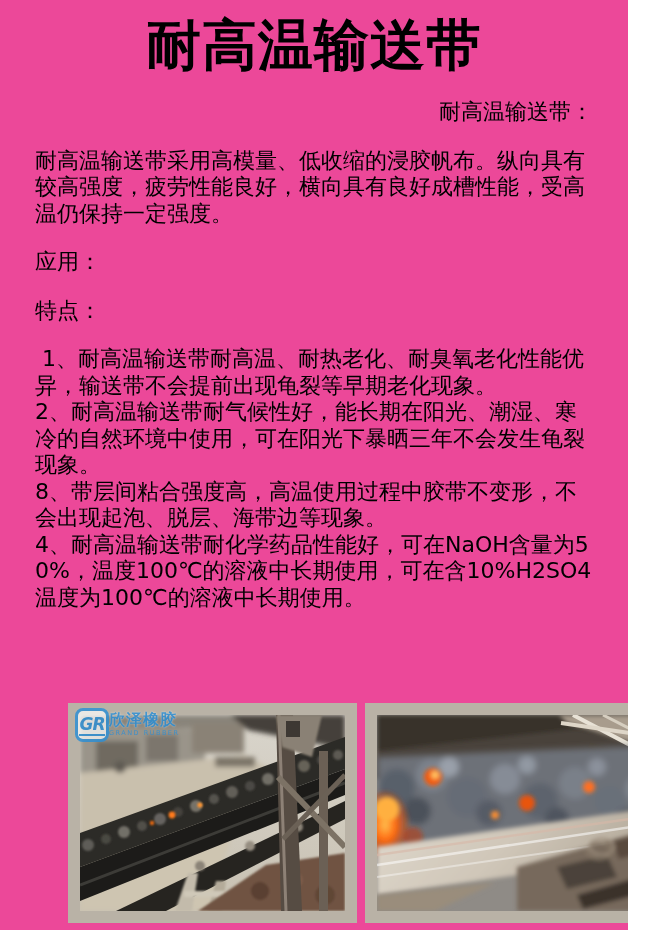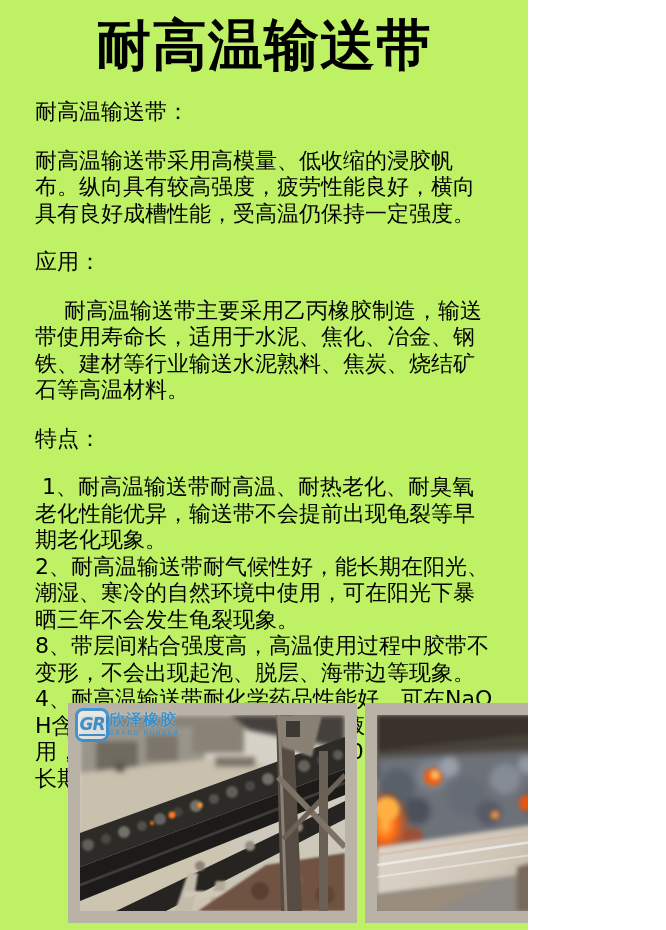--- a/index.html
+++ b/index.html
@@ -1,39 +1,39 @@
 <!DOCTYPE html>
 <html><head>
 <meta charset="utf-8">
 <style>
   html,body{margin:0;padding:0;background:#ffffff;}
   .page{
     position:relative;
-    width:528px;height:930px;
-    background:#bef264;
+    width:628px;height:930px;
+    background:#ec4899;
     overflow:hidden;
     font-family:"DejaVu Sans","Liberation Sans",sans-serif;
     color:#000000;
   }
   .title{
     margin:10px 0 0 0;
     font-size:55px;
     line-height:70px;
     font-weight:700;
     text-align:center;
     letter-spacing:1px;
   }
   .content{
     margin:0 35px;
     font-size:22px;
     line-height:26.5px;
     letter-spacing:0;
   }
   .content p{margin:0;white-space:pre-wrap;word-break:break-all;}
-  .content p.first{margin-top:19px;}
+  .content p.first{margin-top:19px;text-align:right;}
   .content p.block{margin-top:22px;}
   .content .features{margin-top:22px;}
   .content .features p{margin:0;}
   .photos{
     position:absolute;
     left:68px;top:703px;
     display:flex;
     gap:8px;
   }
   .photo{
@@ -78,21 +78,20 @@
 <body>
 
 <div class="page">
 
   <h1 class="title">耐高温输送带</h1>
 
   <div class="content">
     <p class="first">耐高温输送带：</p>
     <p class="block">耐高温输送带采用高模量、低收缩的浸胶帆布。纵向具有较高强度，疲劳性能良好，横向具有良好成槽性能，受高温仍保持一定强度。</p>
     <p class="block">应用：</p>
-    <p class="block">　 耐高温输送带主要采用乙丙橡胶制造，输送带使用寿命长，适用于水泥、焦化、冶金、钢铁、建材等行业输送水泥熟料、焦炭、烧结矿石等高温材料。</p>
     <p class="block">特点：</p>
     <div class="features">
       <p> 1、耐高温输送带耐高温、耐热老化、耐臭氧老化性能优异，输送带不会提前出现龟裂等早期老化现象。</p>
       <p>2、耐高温输送带耐气候性好，能长期在阳光、潮湿、寒冷的自然环境中使用，可在阳光下暴晒三年不会发生龟裂现象。</p>
       <p>8、带层间粘合强度高，高温使用过程中胶带不变形，不会出现起泡、脱层、海带边等现象。</p>
       <p>4、耐高温输送带耐化学药品性能好，可在NaOH含量为50%，温度100℃的溶液中长期使用，可在含10%H2SO4温度为100℃的溶液中长期使用。</p>
     </div>
   </div>
 
   <div class="photos">

